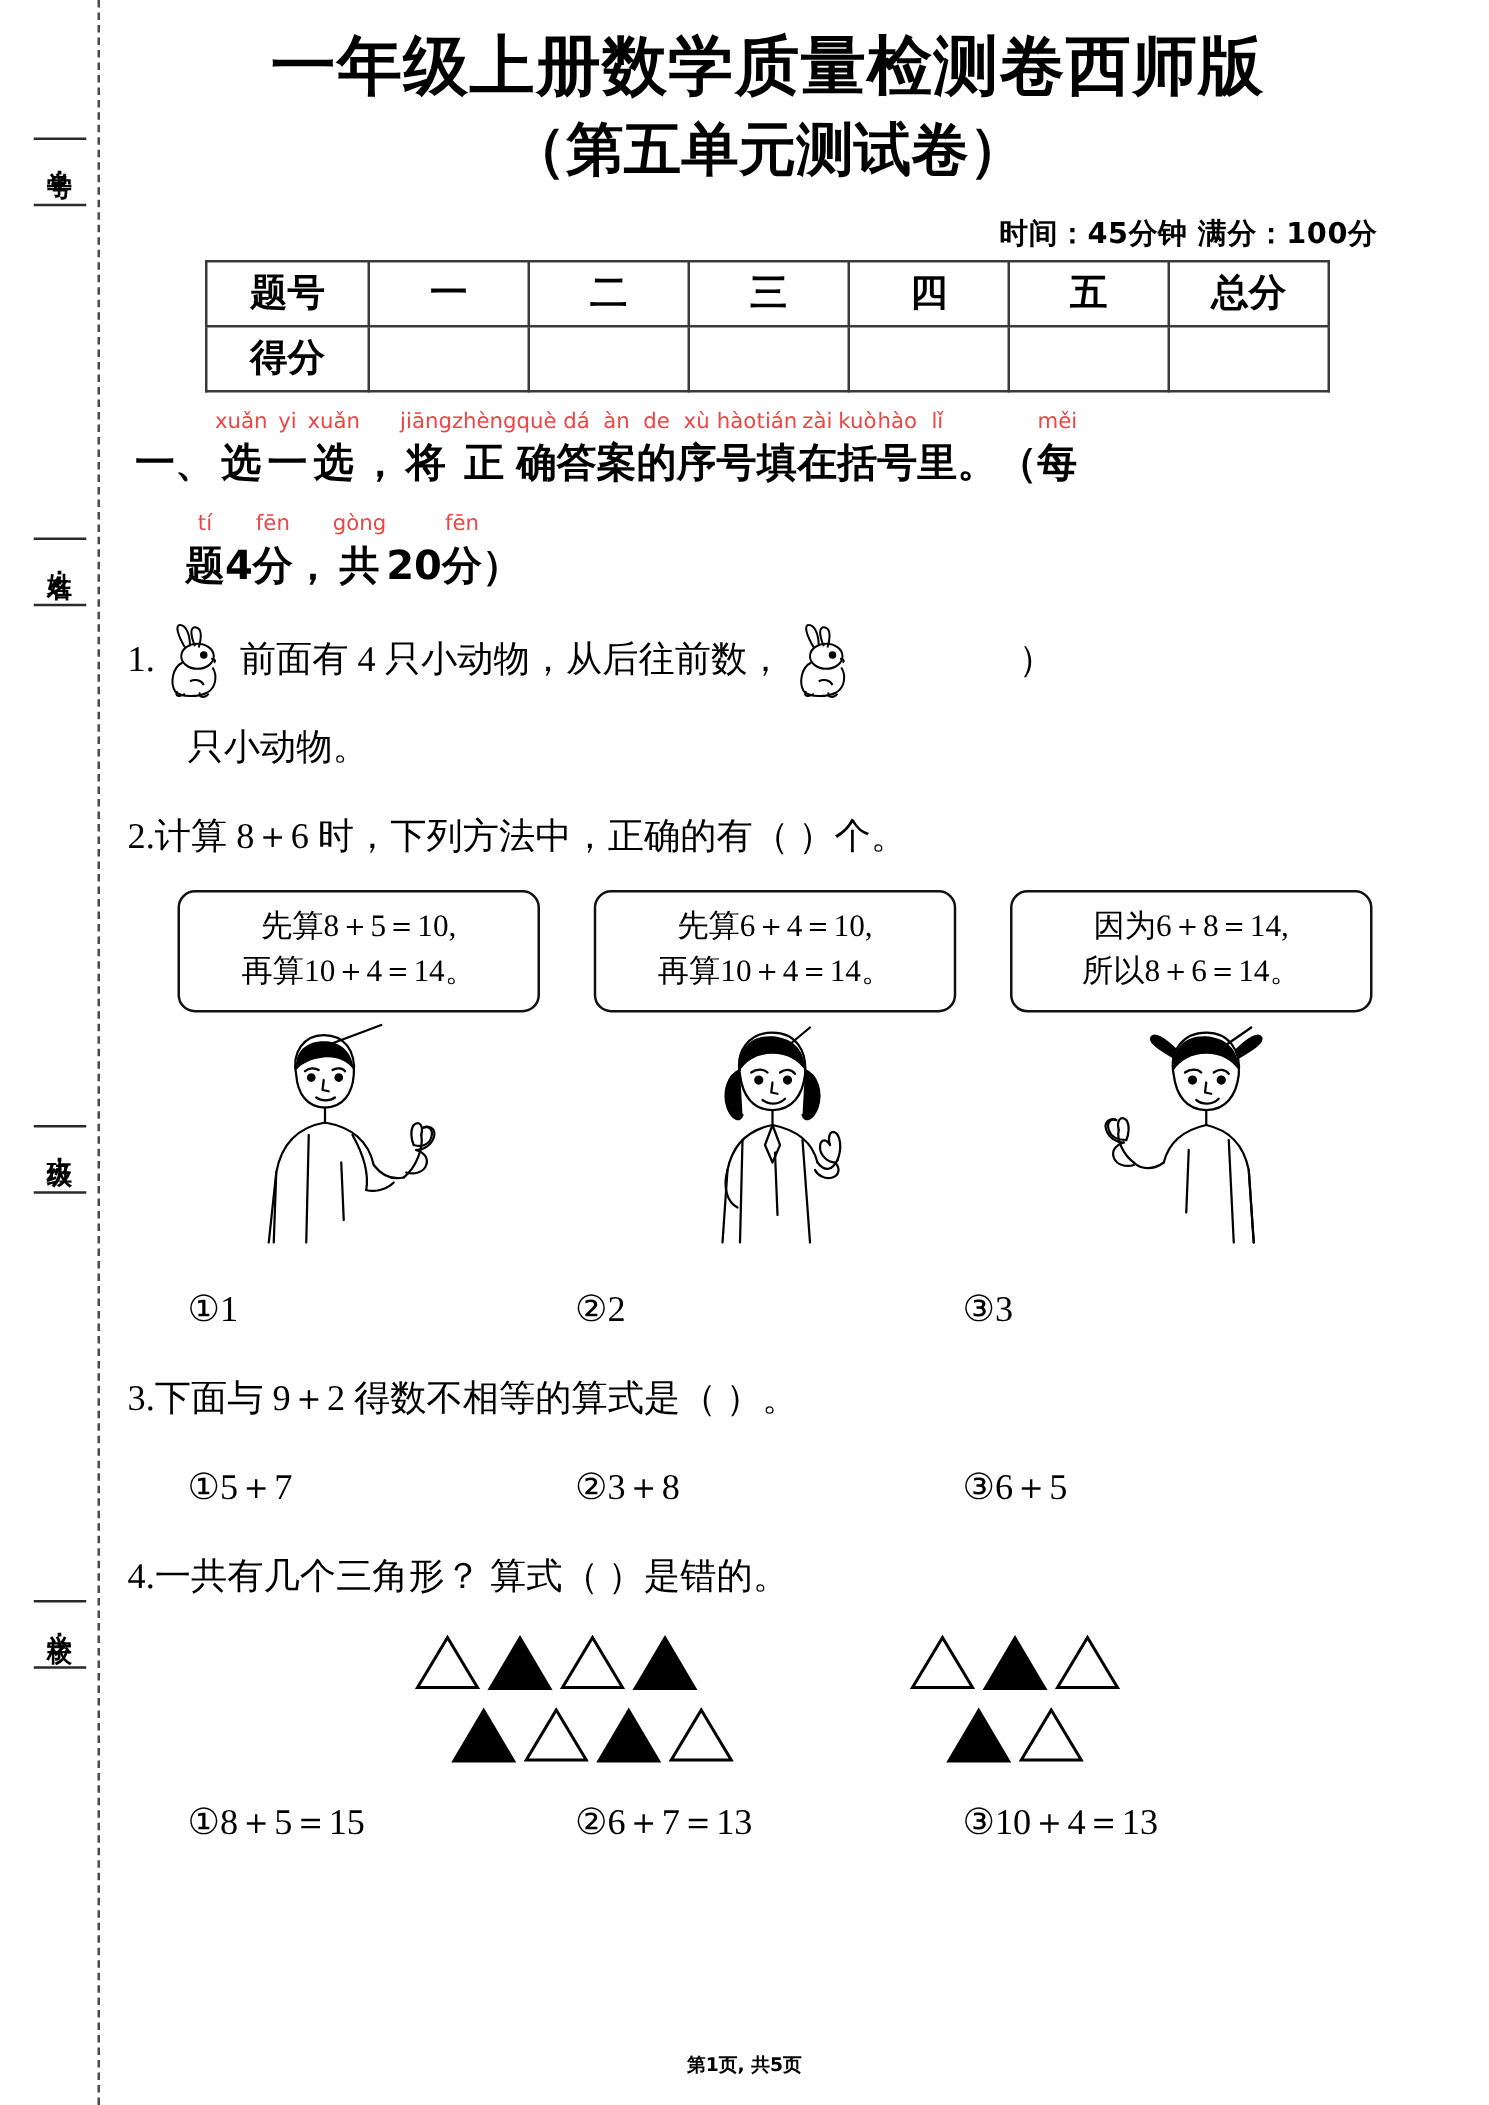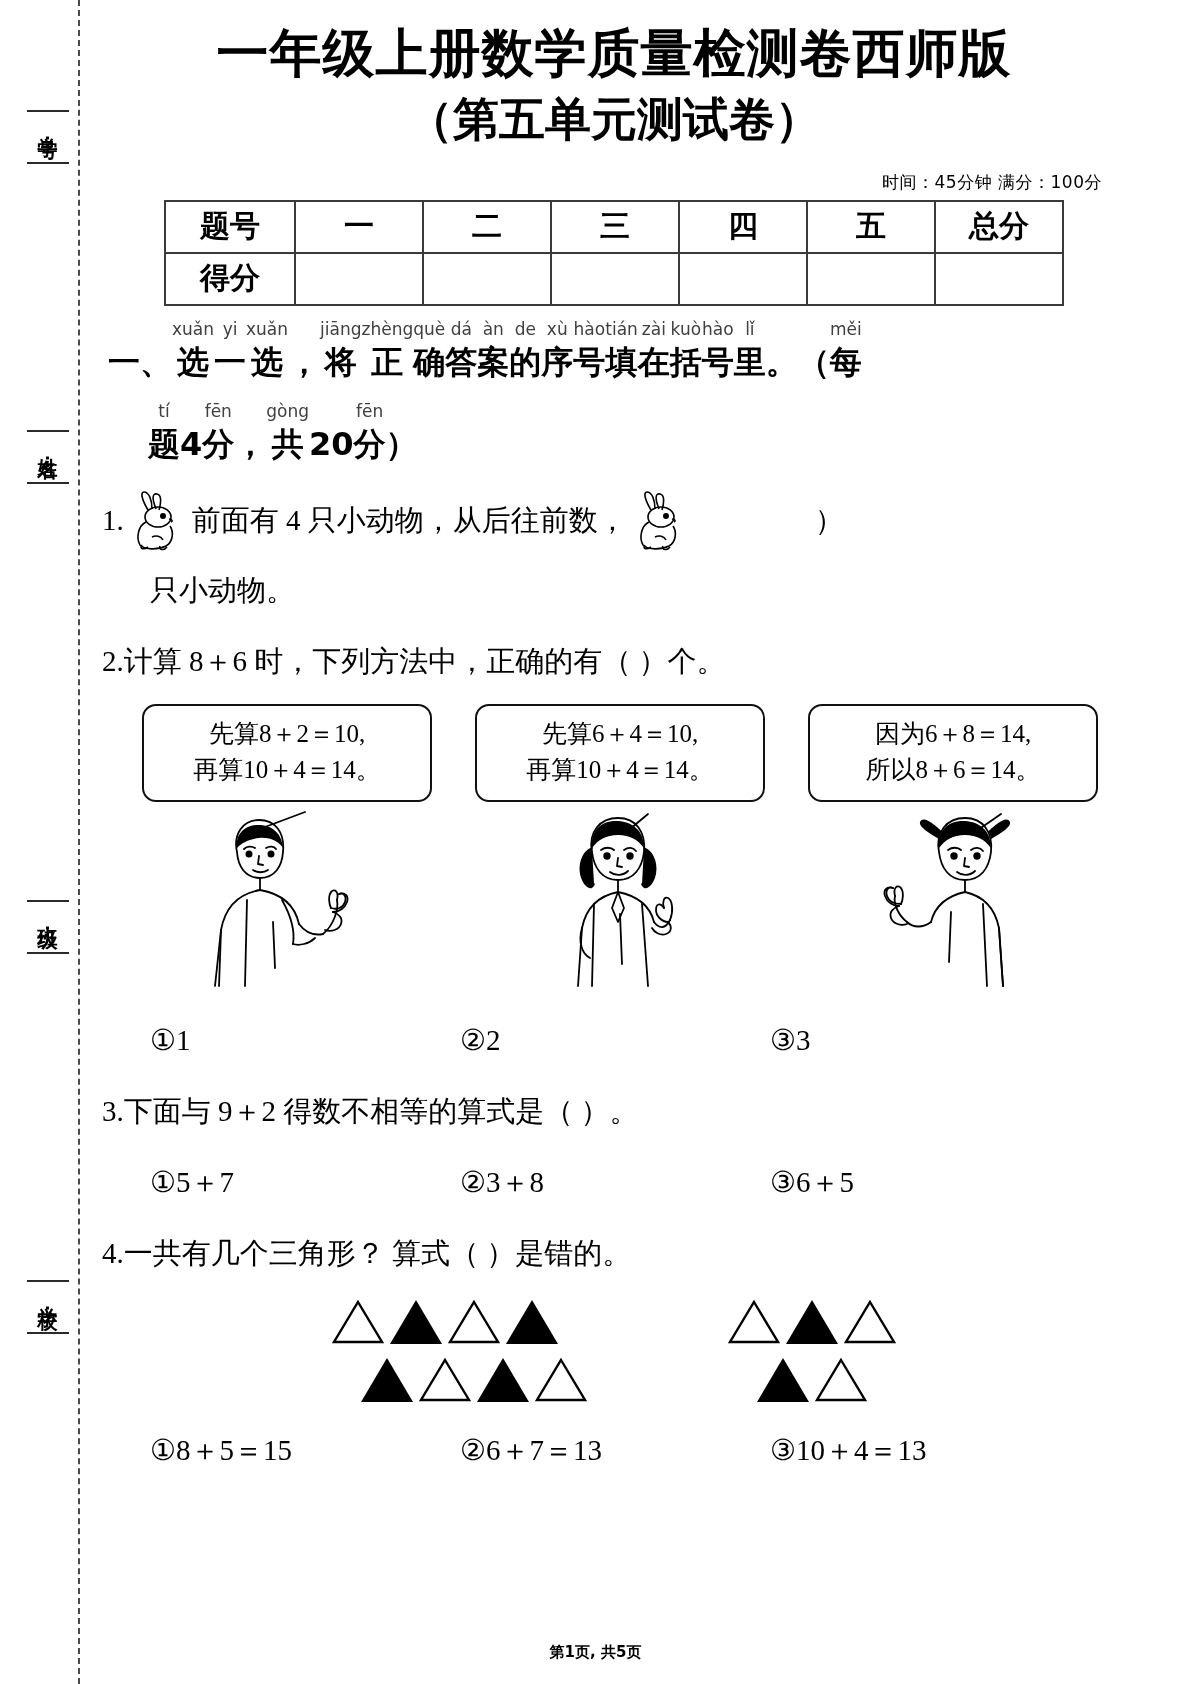--- a/index.html
+++ b/index.html
@@ -64,23 +64,24 @@
     font-family: "DejaVu Sans", sans-serif;
     font-weight: bold;
     font-size: 46px;
     line-height: 1.25;
     margin-top: 6px;
   }
 
   .meta-line {
     text-align: right;
     font-family: "DejaVu Sans", sans-serif;
-    font-size: 17px;
+    font-size: 23px;
     margin: 22px 24px 6px 0;
     letter-spacing: 0.5px;
+    font-weight: bold;
   }
 
   
   table.score-table {
     border-collapse: collapse;
     margin: 0 auto;
     width: 900px;
     table-layout: fixed;
   }
   table.score-table td {
@@ -109,21 +110,21 @@
   .ruby-unit {
     display: flex;
     flex-direction: column;
     align-items: center;
     justify-content: flex-end;
   }
   .ruby-py {
     font-family: "DejaVu Sans", sans-serif;
     font-size: 17px;
     line-height: 1.1;
-    color: #404040;
+    color: #ef4444;
     height: 22px;
     white-space: nowrap;
   }
   .ruby-han {
     font-family: "DejaVu Sans", sans-serif;
     font-weight: bold;
     font-size: 32px;
     line-height: 1.25;
     white-space: nowrap;
   }
@@ -430,21 +431,21 @@
   <div class="q">
     <div class="q-text">
       <span>2.</span>
       <span>计算 8＋6 时，下列方法中，正确的有（      ）个。</span>
     </div>
 
     <div class="bubbles">
 
       <div class="bubble-col">
         <div class="bubble">
-          <div>先算8＋2＝10,</div>
+          <div>先算8＋5＝10,</div>
           <div>再算10＋4＝14。</div>
         </div>
         <div class="kid-wrap">
           <svg width="200" height="188" viewBox="0 0 200 188">
             <g fill="none" stroke="#000" stroke-width="1.8" stroke-linecap="round" stroke-linejoin="round">
               <path d="M118 8 L70 26"></path>
               <path d="M50 48 C46 30 56 16 72 16 C88 16 98 28 96 48 C95 62 88 74 73 74 C58 74 51 62 50 48Z"></path>
               <path d="M50 44 C48 28 60 20 74 21 C86 22 95 30 96 44 C92 38 84 33 72 34 C62 35 54 39 50 44Z" fill="#000" stroke="none"></path>
               <circle cx="62" cy="50" r="2.6" fill="#000"></circle>
               <circle cx="84" cy="50" r="2.6" fill="#000"></circle>

